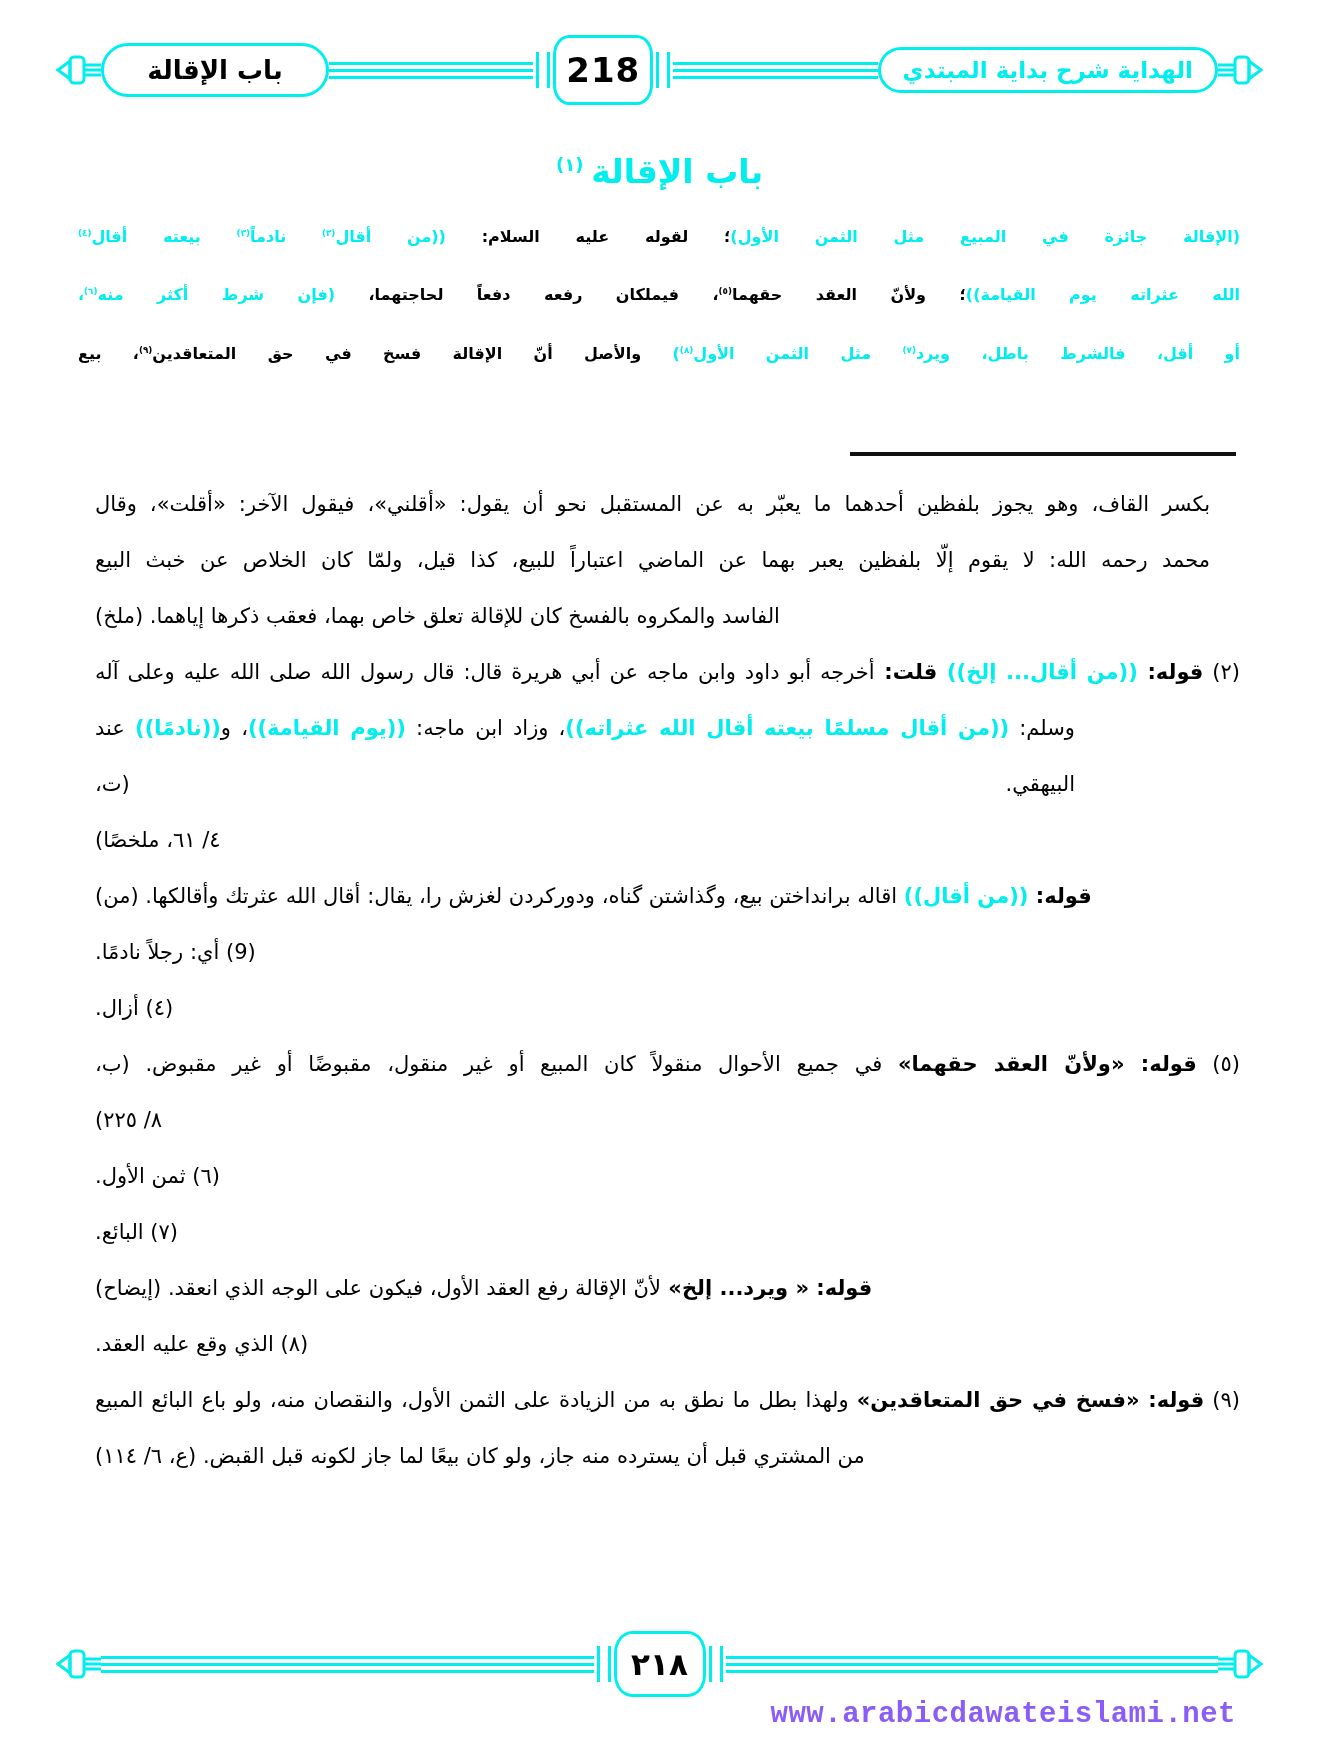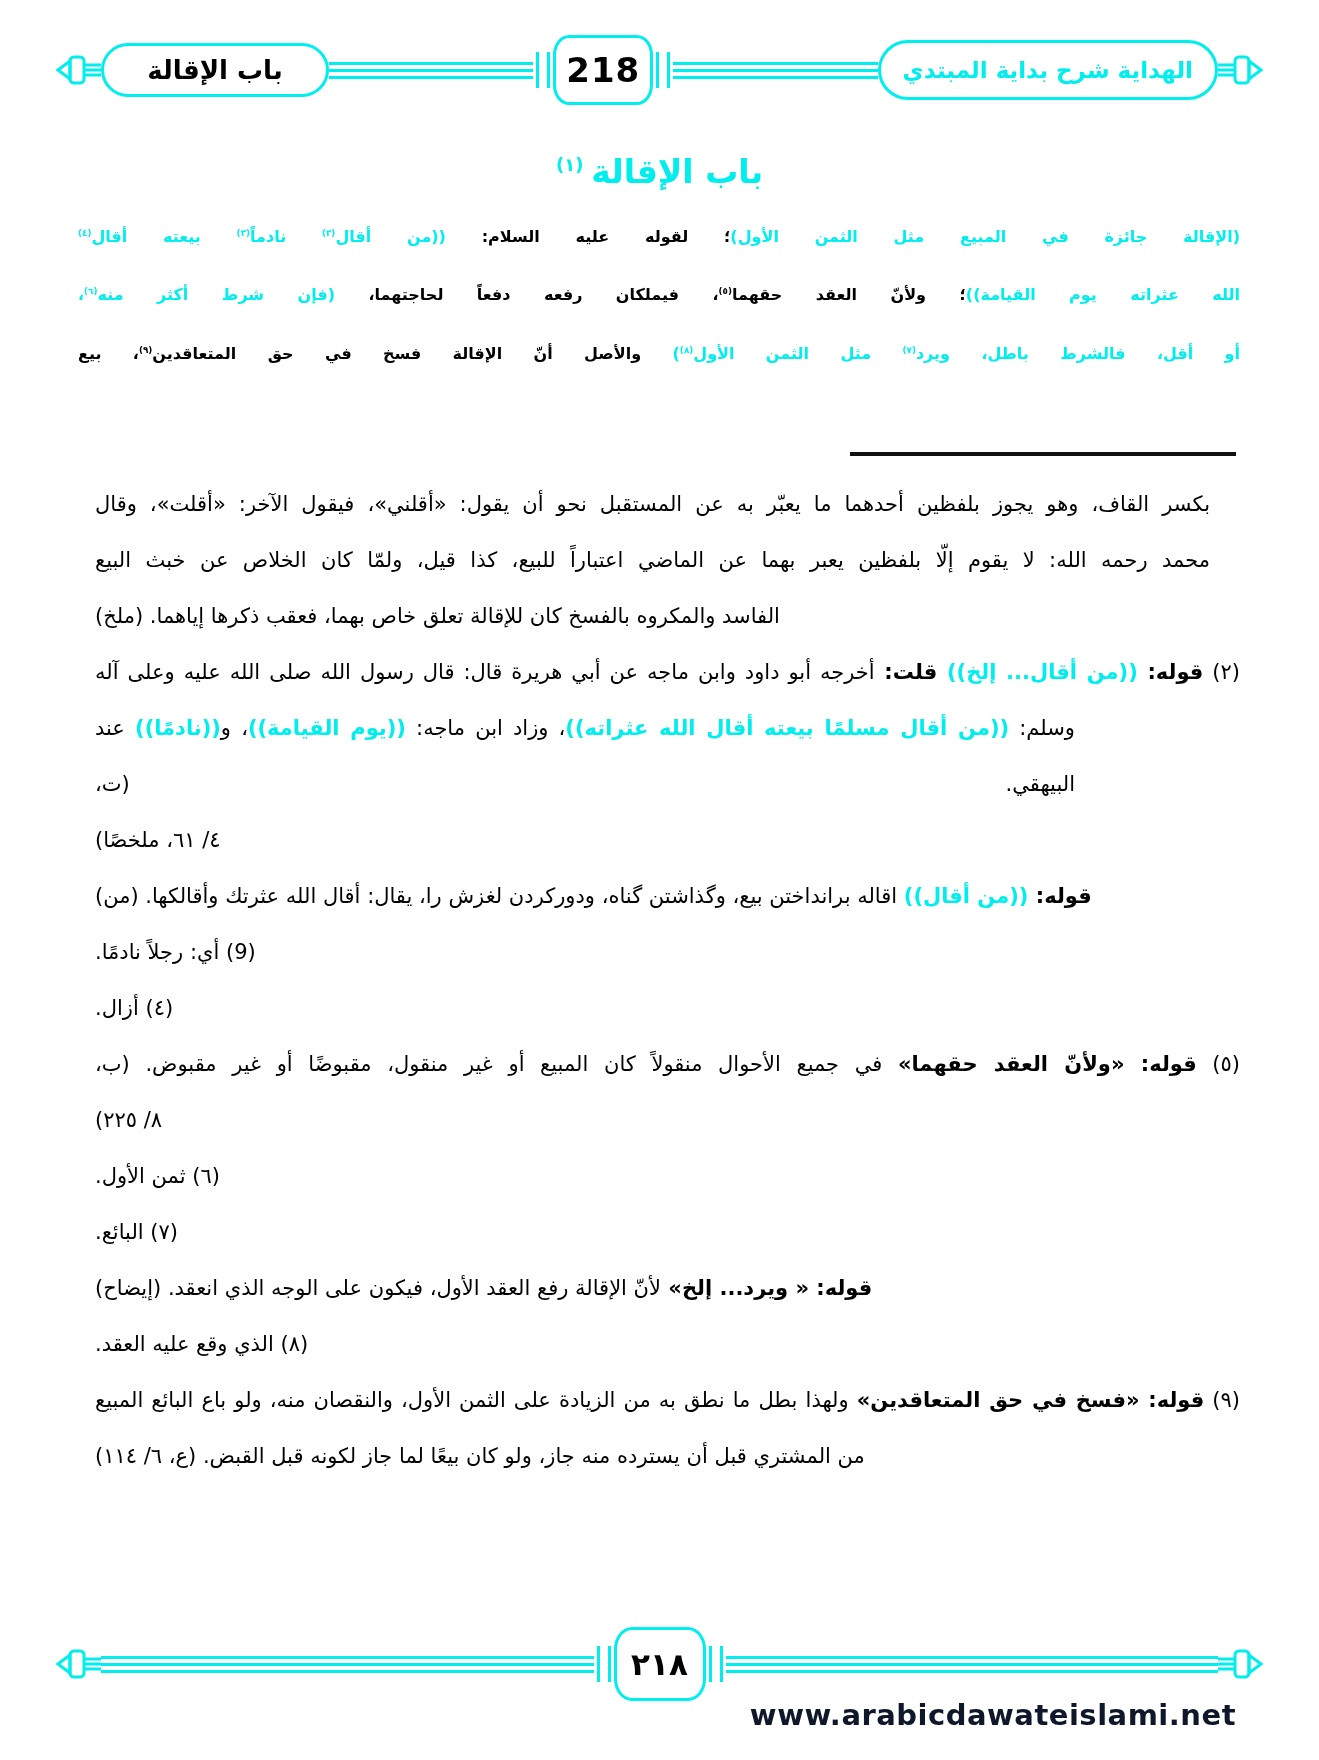--- a/index.html
+++ b/index.html
@@ -29,23 +29,23 @@
     margin:0 3px;
   }
   .pill{
     flex:0 0 auto;background:#fff;border:3px solid var(--accent);
     display:flex;align-items:center;justify-content:center;
   }
   .pill.chapter{min-width:228px;height:54px;border-radius:28px;padding:0 24px;}
   .pill.chapter span{color:var(--ink);font-weight:700;font-size:26px;}
   .pill.pagenum{min-width:88px;height:70px;border-radius:16px/20px;padding:0 10px;}
   .pill.pagenum span{color:var(--ink);font-weight:700;font-size:34px;letter-spacing:1px;}
-  .pill.booktitle{min-width:292px;height:60px;border-radius:30px;padding:0 22px;}
+  .pill.booktitle{min-width:292px;height:46px;border-radius:30px;padding:0 22px;}
   .pill.booktitle span{color:var(--accent);font-weight:700;font-size:23px;white-space:nowrap;}
-  .pill.pagenum-footer{min-width:92px;height:74px;border-radius:18px/22px;padding:0 12px;}
+  .pill.pagenum-footer{min-width:92px;height:66px;border-radius:18px/22px;padding:0 12px;}
   .pill.pagenum-footer span{color:var(--ink);font-weight:700;font-size:31px;}
   .endcap{flex:0 0 auto;}
   .endcap.flip{transform:scaleX(-1);}
   
   .page-title{
     position:absolute;top:140px;left:0;right:0;text-align:center;direction:rtl;
     color:var(--accent);font-weight:700;font-size:33px;line-height:50px;
   }
   .page-title sup{font-size:18px;vertical-align:super;margin-right:8px;}
   
@@ -64,21 +64,21 @@
     font-size:21px;font-weight:400;line-height:56px;
   }
   .tline{text-align:left;}
   .tline.just{text-align:justify;text-align-last:justify;text-justify:inter-word;}
   .tline .accent{color:var(--accent);}
   .tline .bold{font-weight:700;}
   .tline .sup{font-size:0.55em;vertical-align:super;}
   
   .watermark{
     position:absolute;top:1698px;right:83px;
-    color:#0f172a;font-size:29px;font-weight:700;letter-spacing:0.5px;direction:ltr;
+    color:#8b5cf6;font-size:29px;font-weight:700;letter-spacing:0.5px;direction:ltr;font-family:Liberation Mono, monospace;
   }
 </style>
 </head>
 <body>
 
 <div class="band header">
   <svg class="endcap" width="46" height="40" viewBox="0 0 46 40">
     <g fill="none" stroke="#00eeee" stroke-width="3">
       <path d="M3 20 L15 11 V29 Z"></path>
       <rect x="15" y="7" width="14" height="26" rx="4"></rect>

